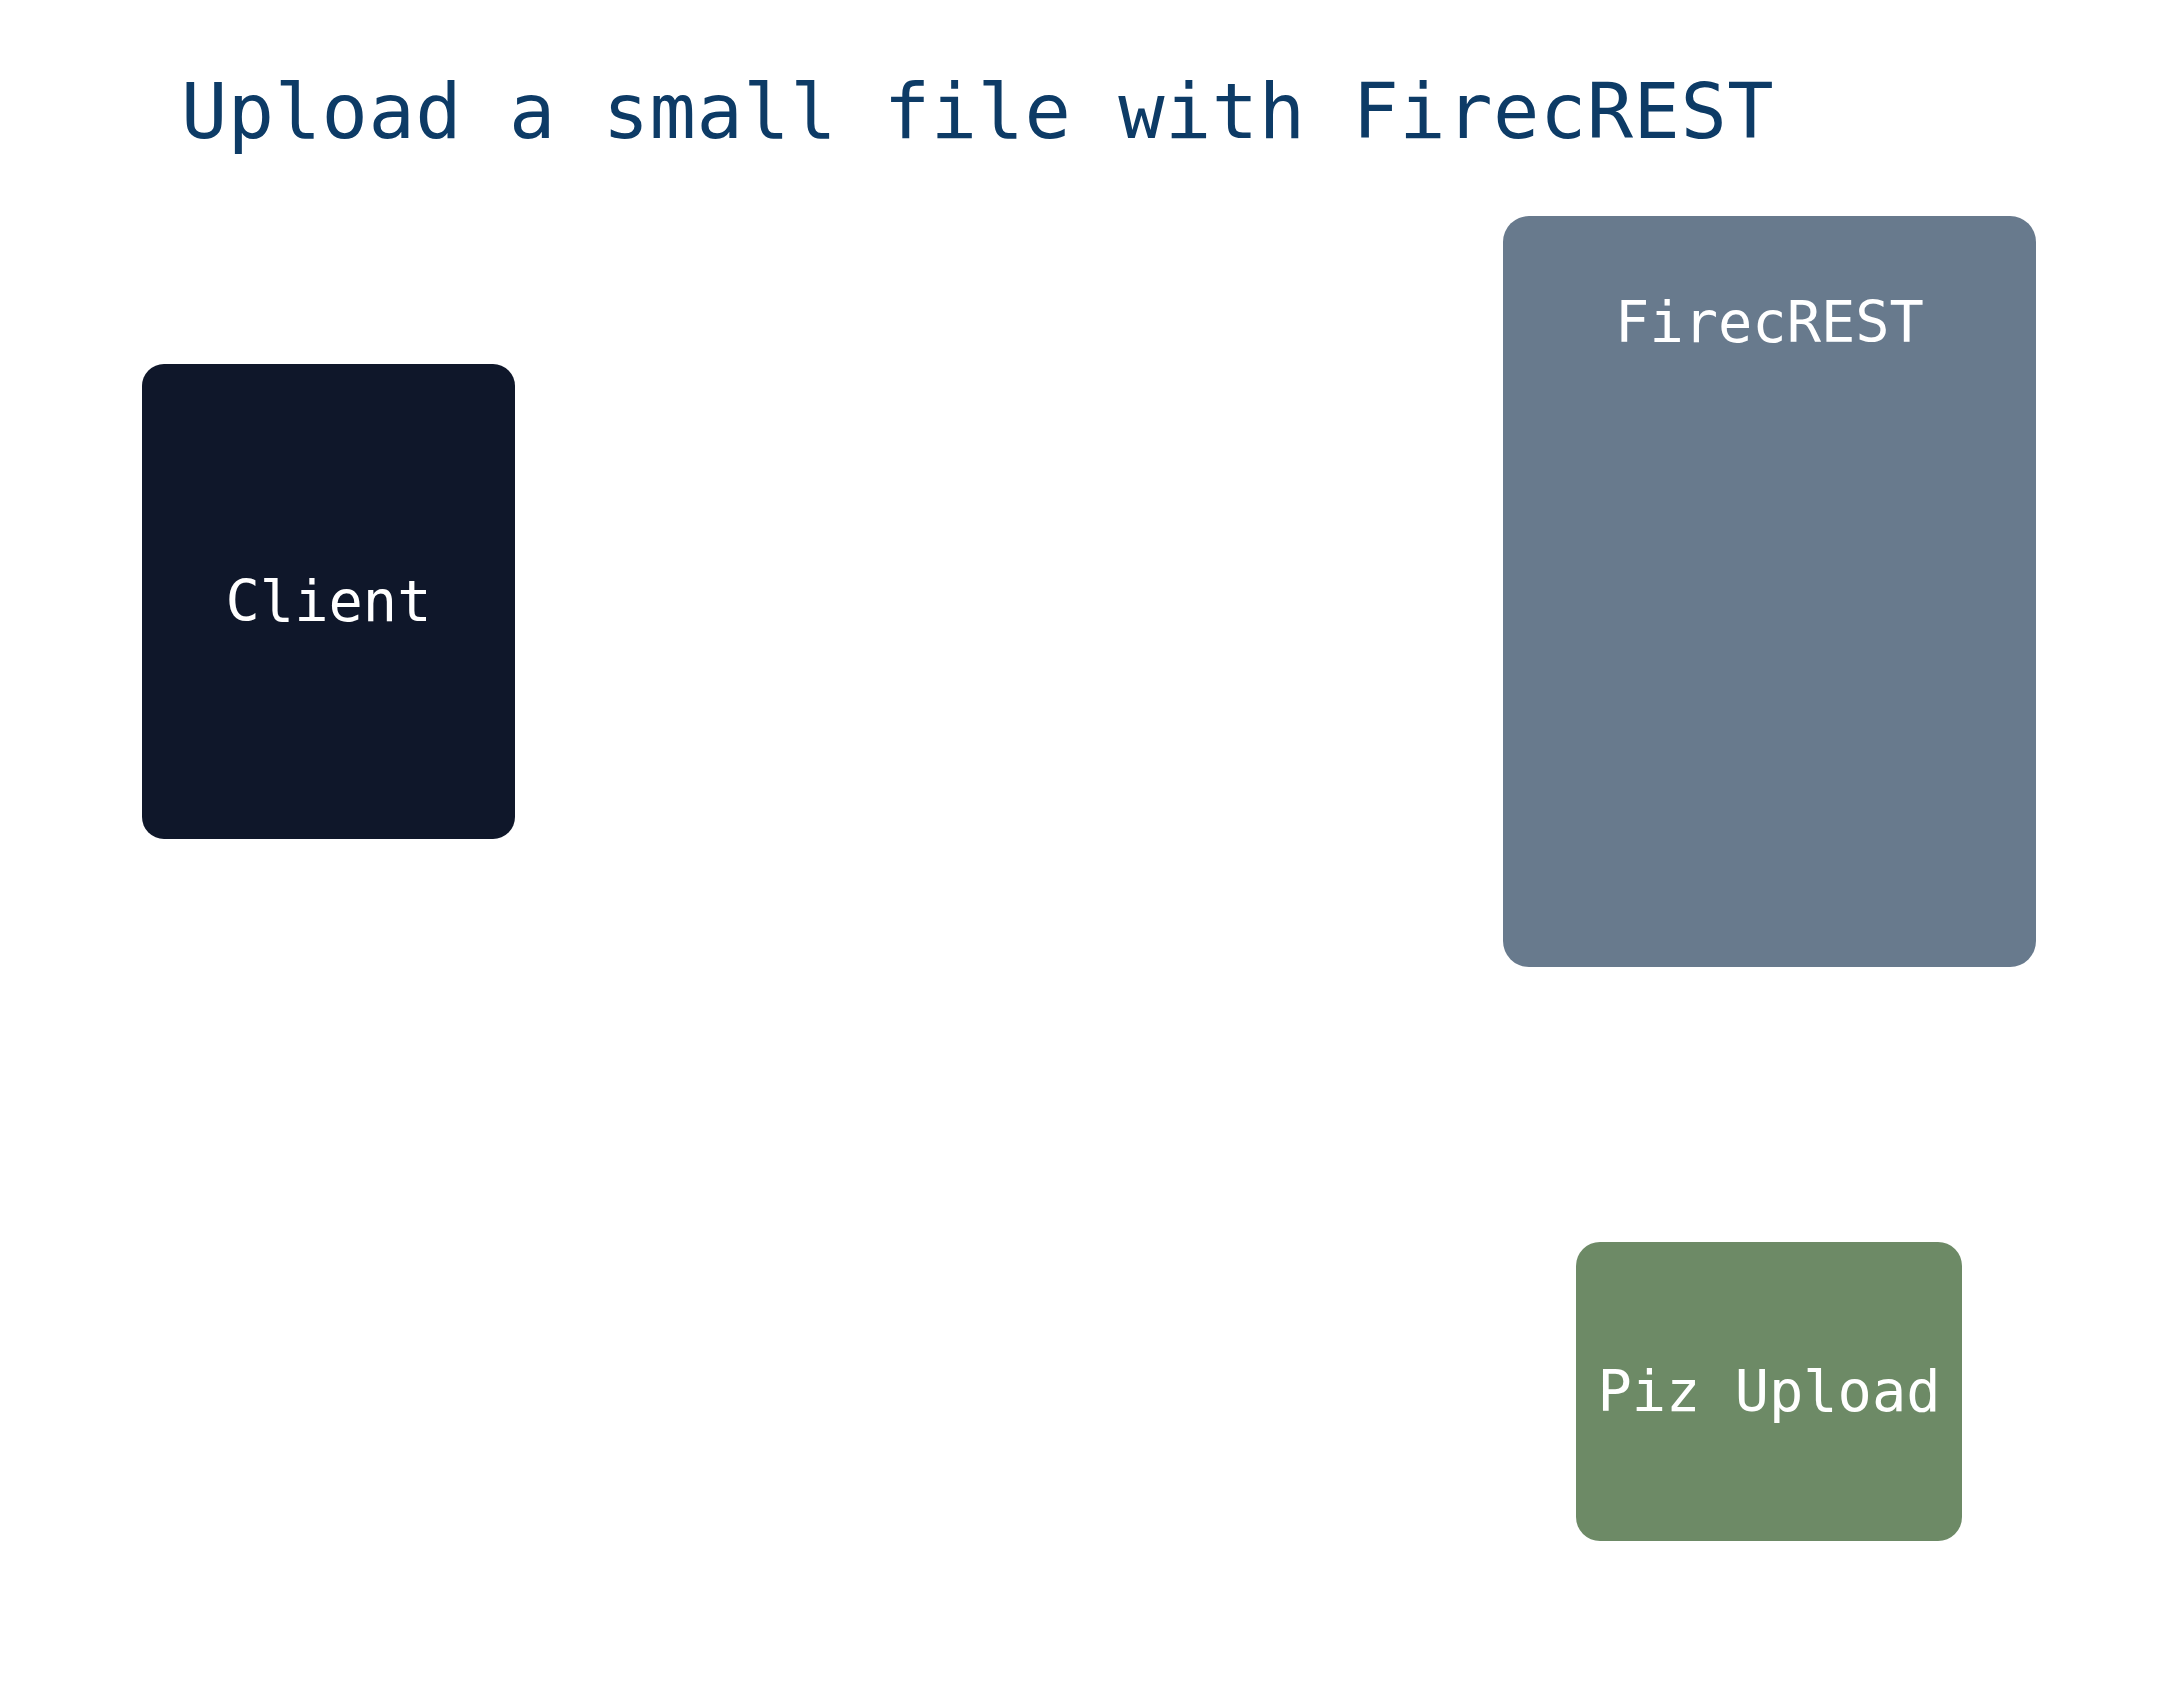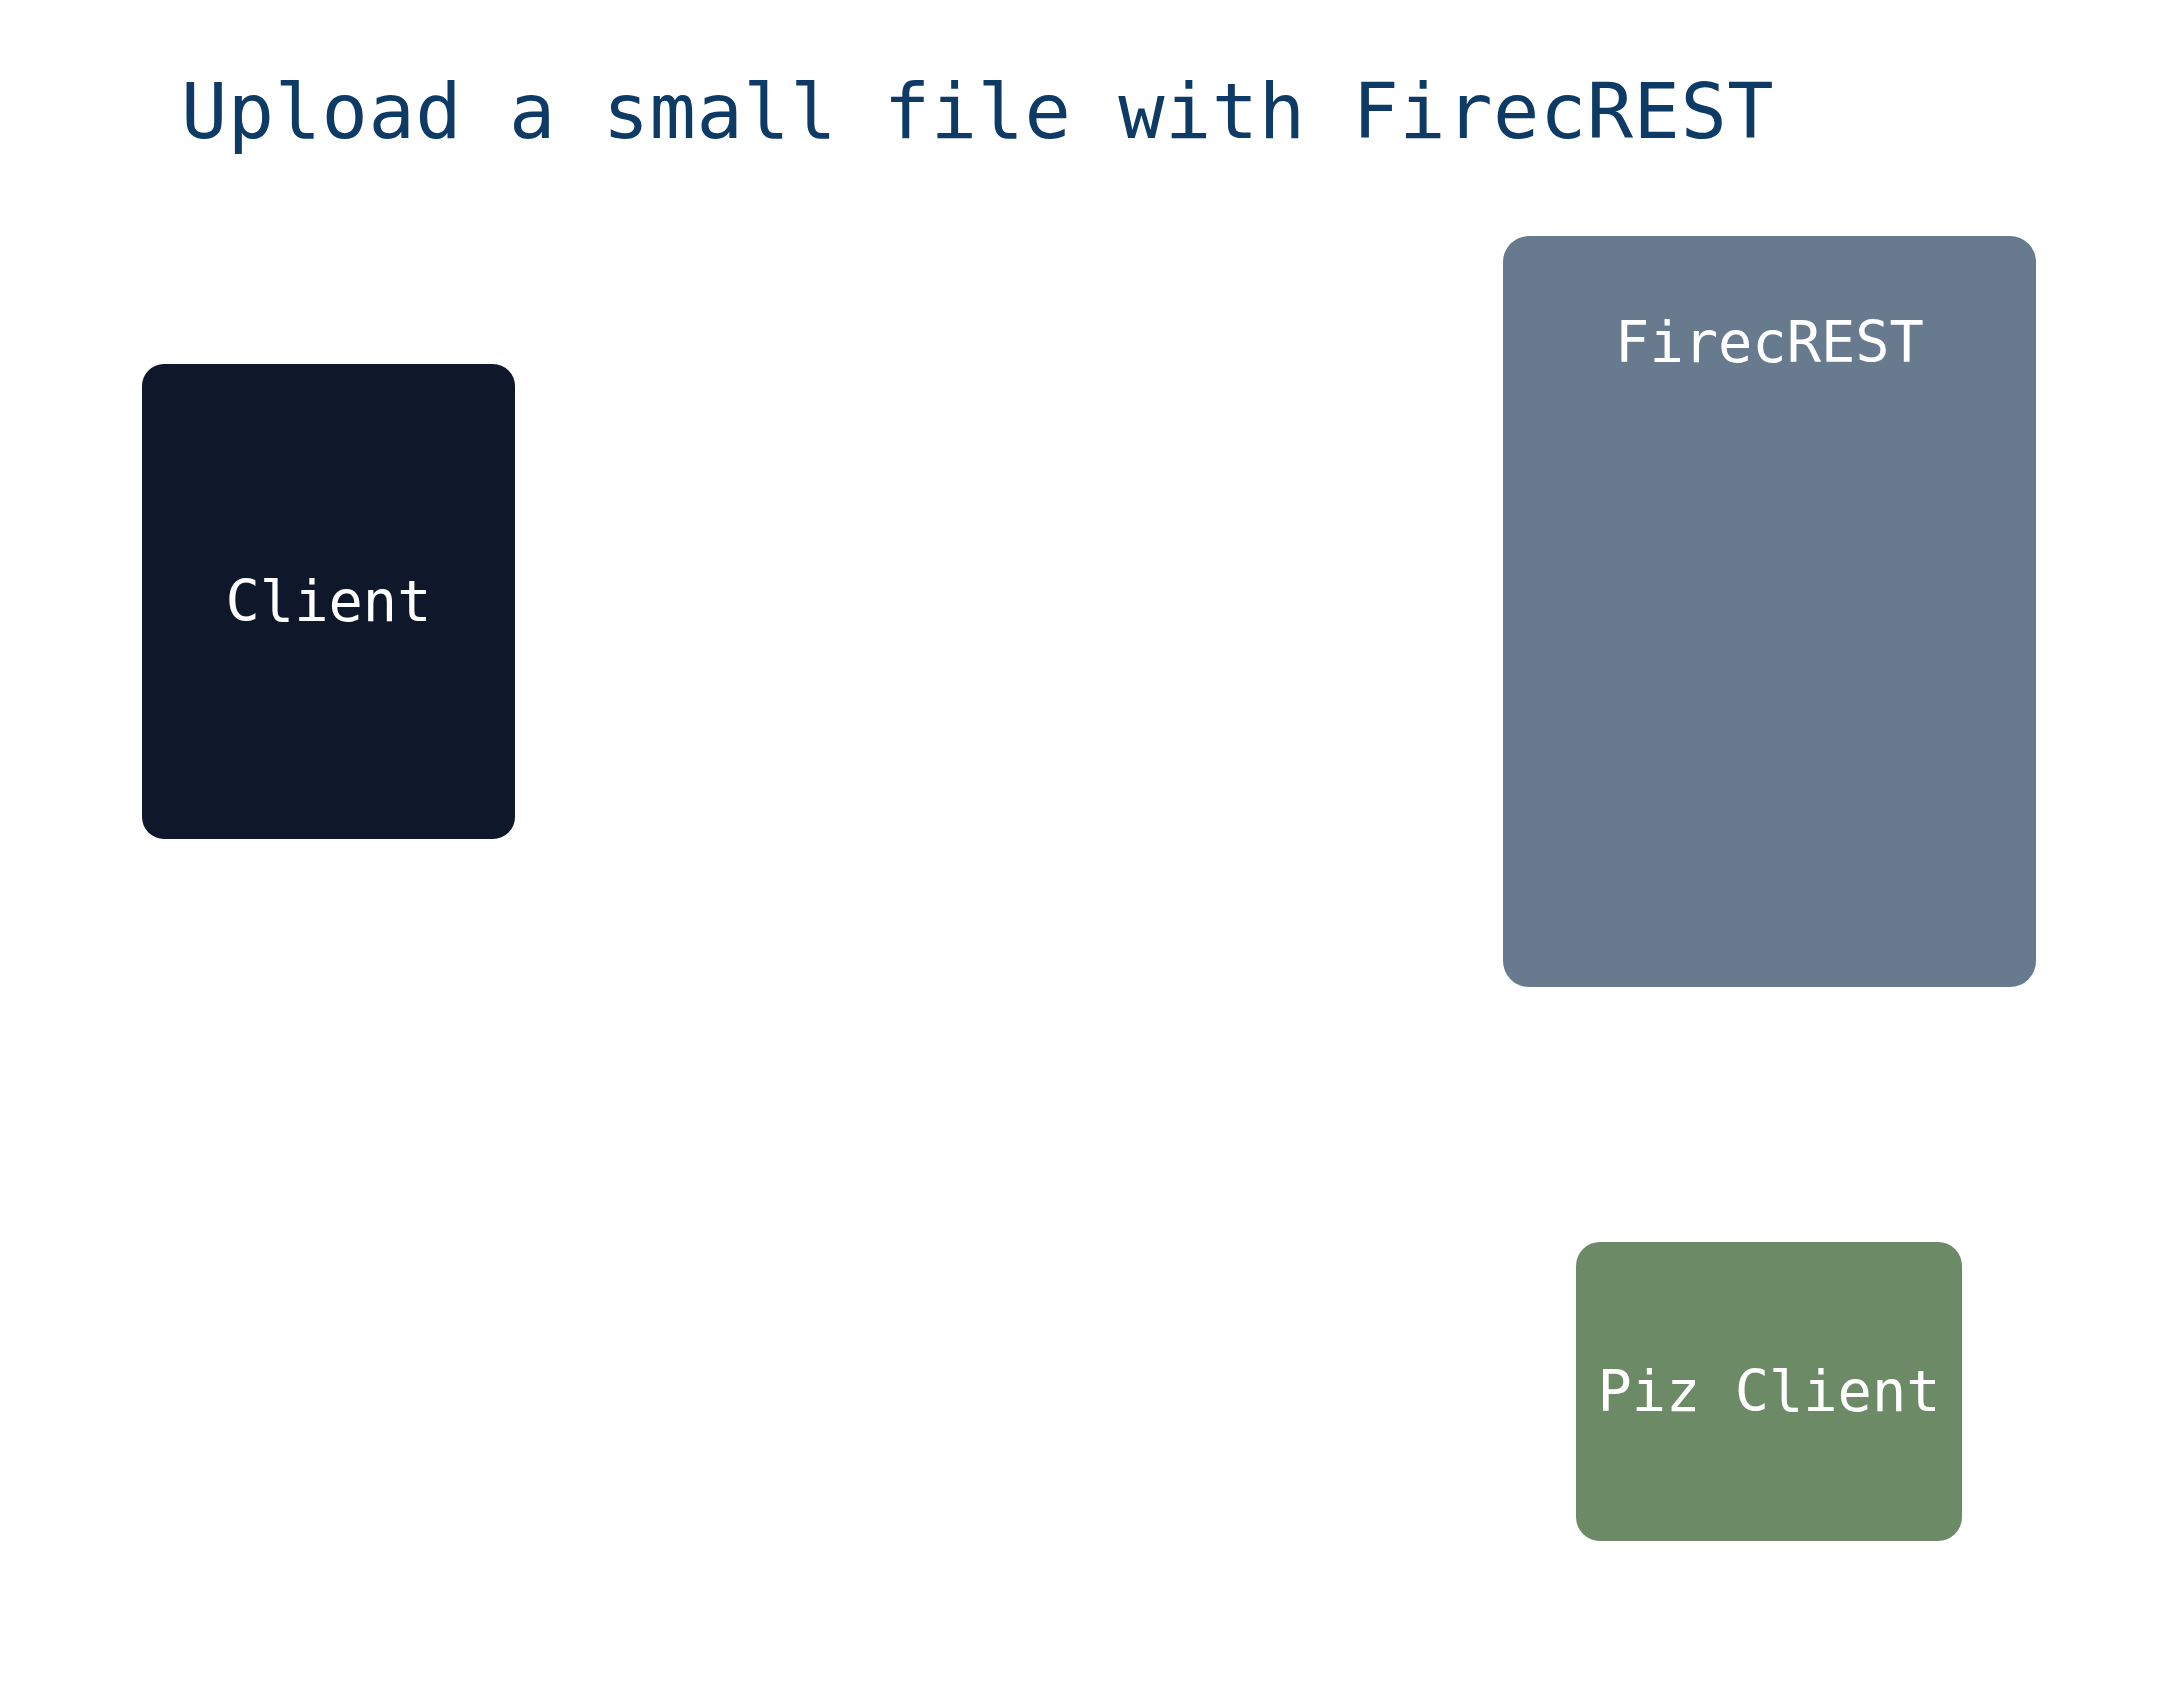--- a/index.html
+++ b/index.html
@@ -54,21 +54,21 @@
     width: 373px;
     height: 475px;
     background: #0f172a;
     border-radius: 22px;
     font-size: 57px;
     line-height: 63px;
   }
   
   #node-firecrest {
     left: 1503px;
-    top: 236px;
+    top: 216px;
     width: 533px;
     height: 751px;
     background: #687a8d;
     border-radius: 26px;
     font-size: 57px;
     line-height: 63px;
     align-items: flex-start;
     padding-top: 75px;
   }
   
@@ -92,17 +92,17 @@
 
   <div class="node" id="node-client">
     <span class="node-label">Client</span>
   </div>
 
   <div class="node" id="node-firecrest">
     <span class="node-label">FirecREST</span>
   </div>
 
   <div class="node" id="node-pizdaint">
-    <span class="node-label">Piz Client</span>
+    <span class="node-label">Piz Upload</span>
   </div>
 
 </div>
 
 
 </body></html>

